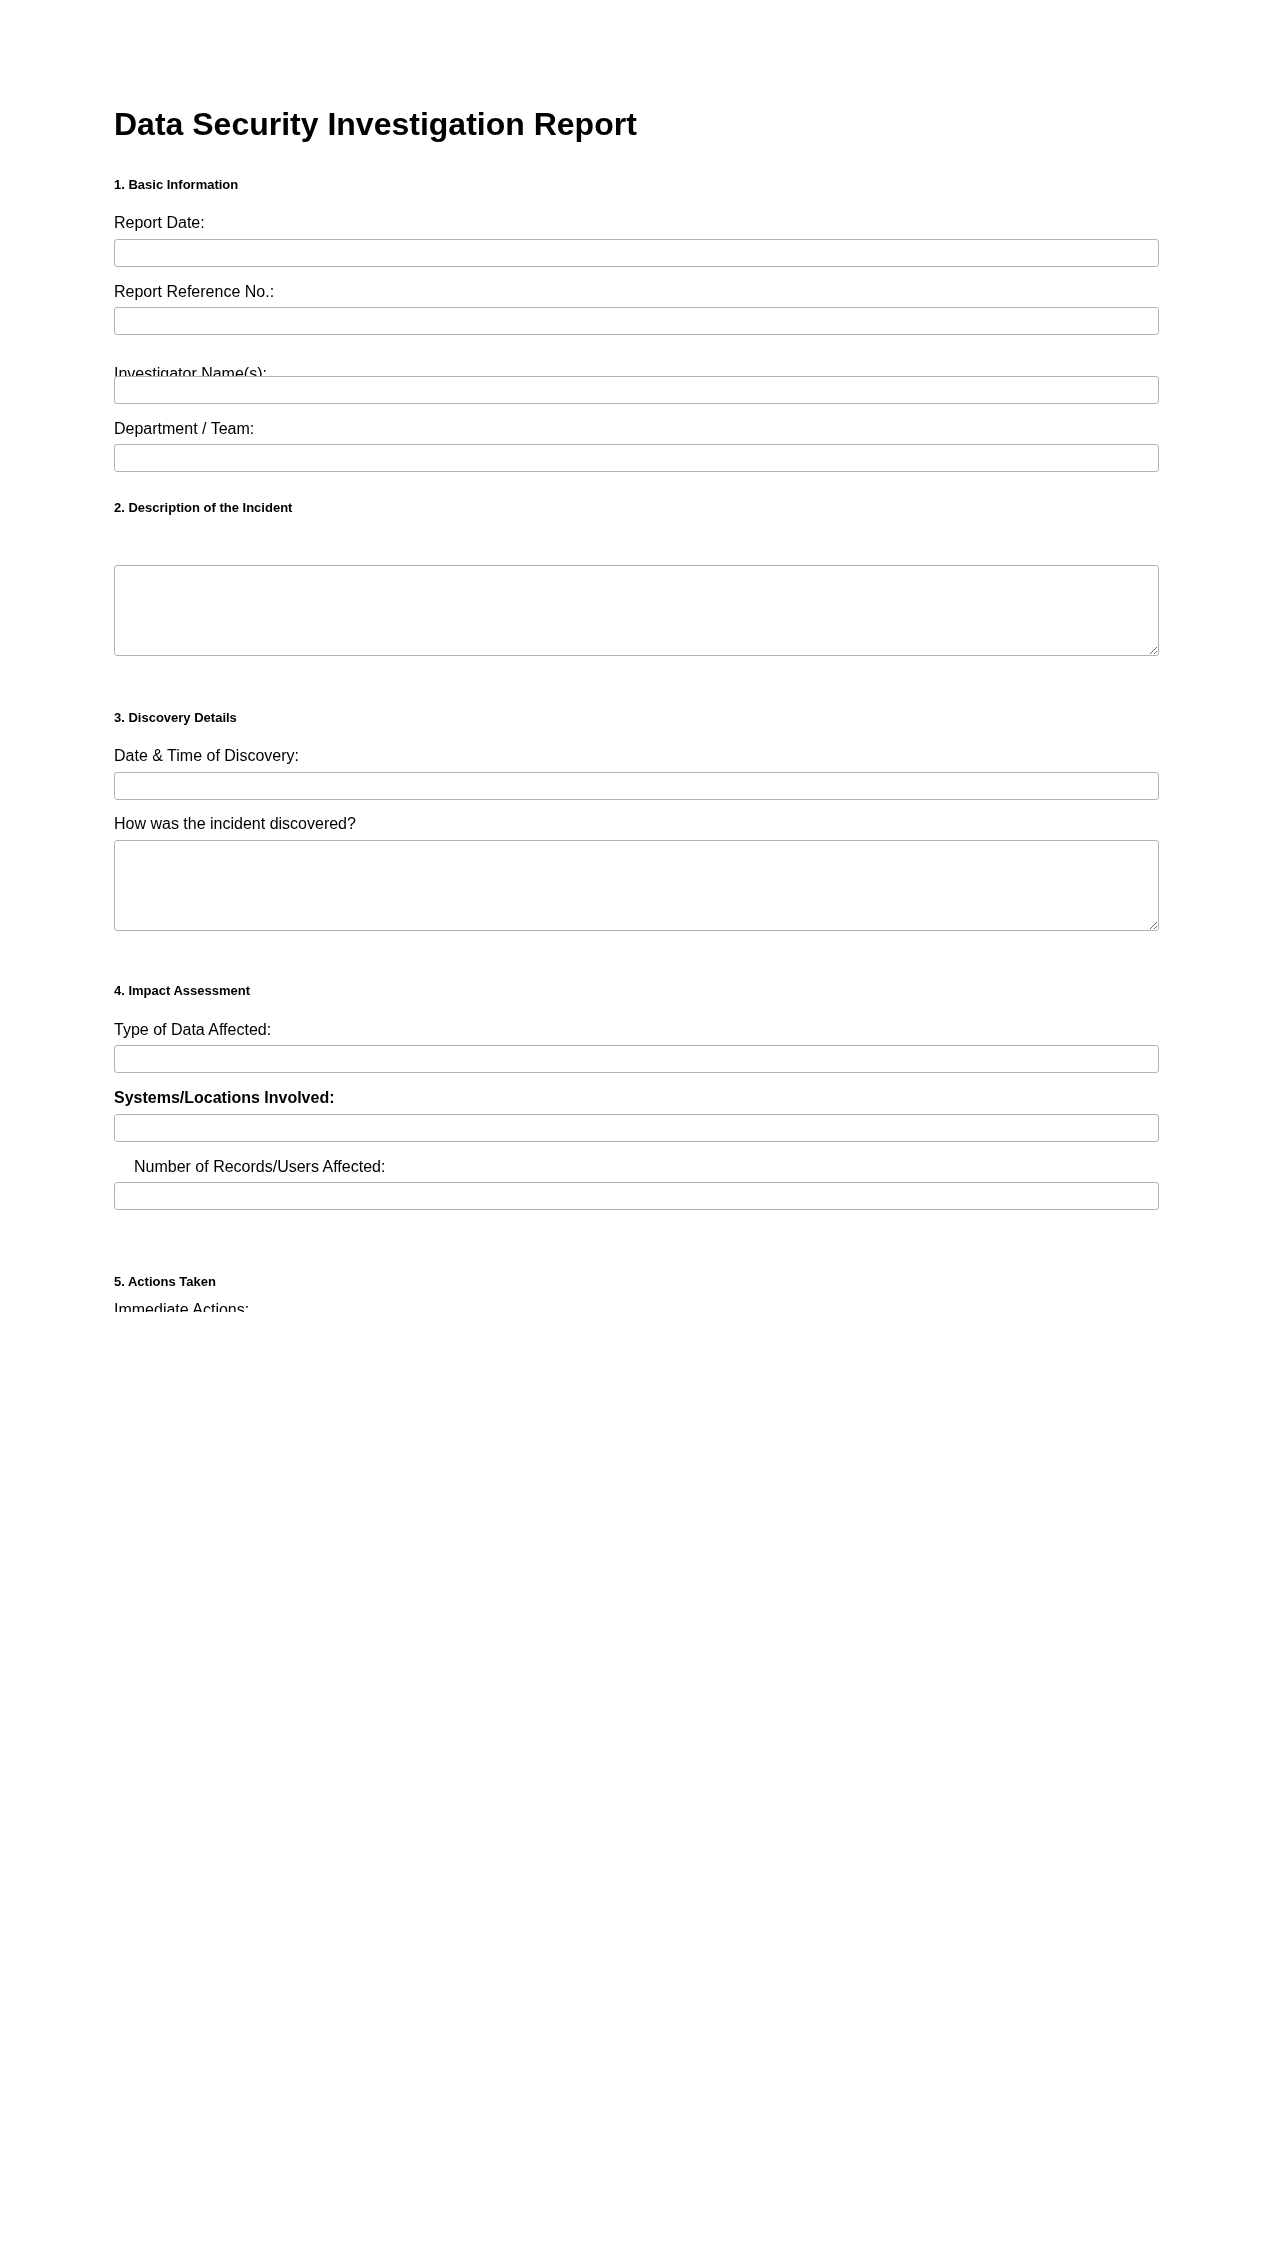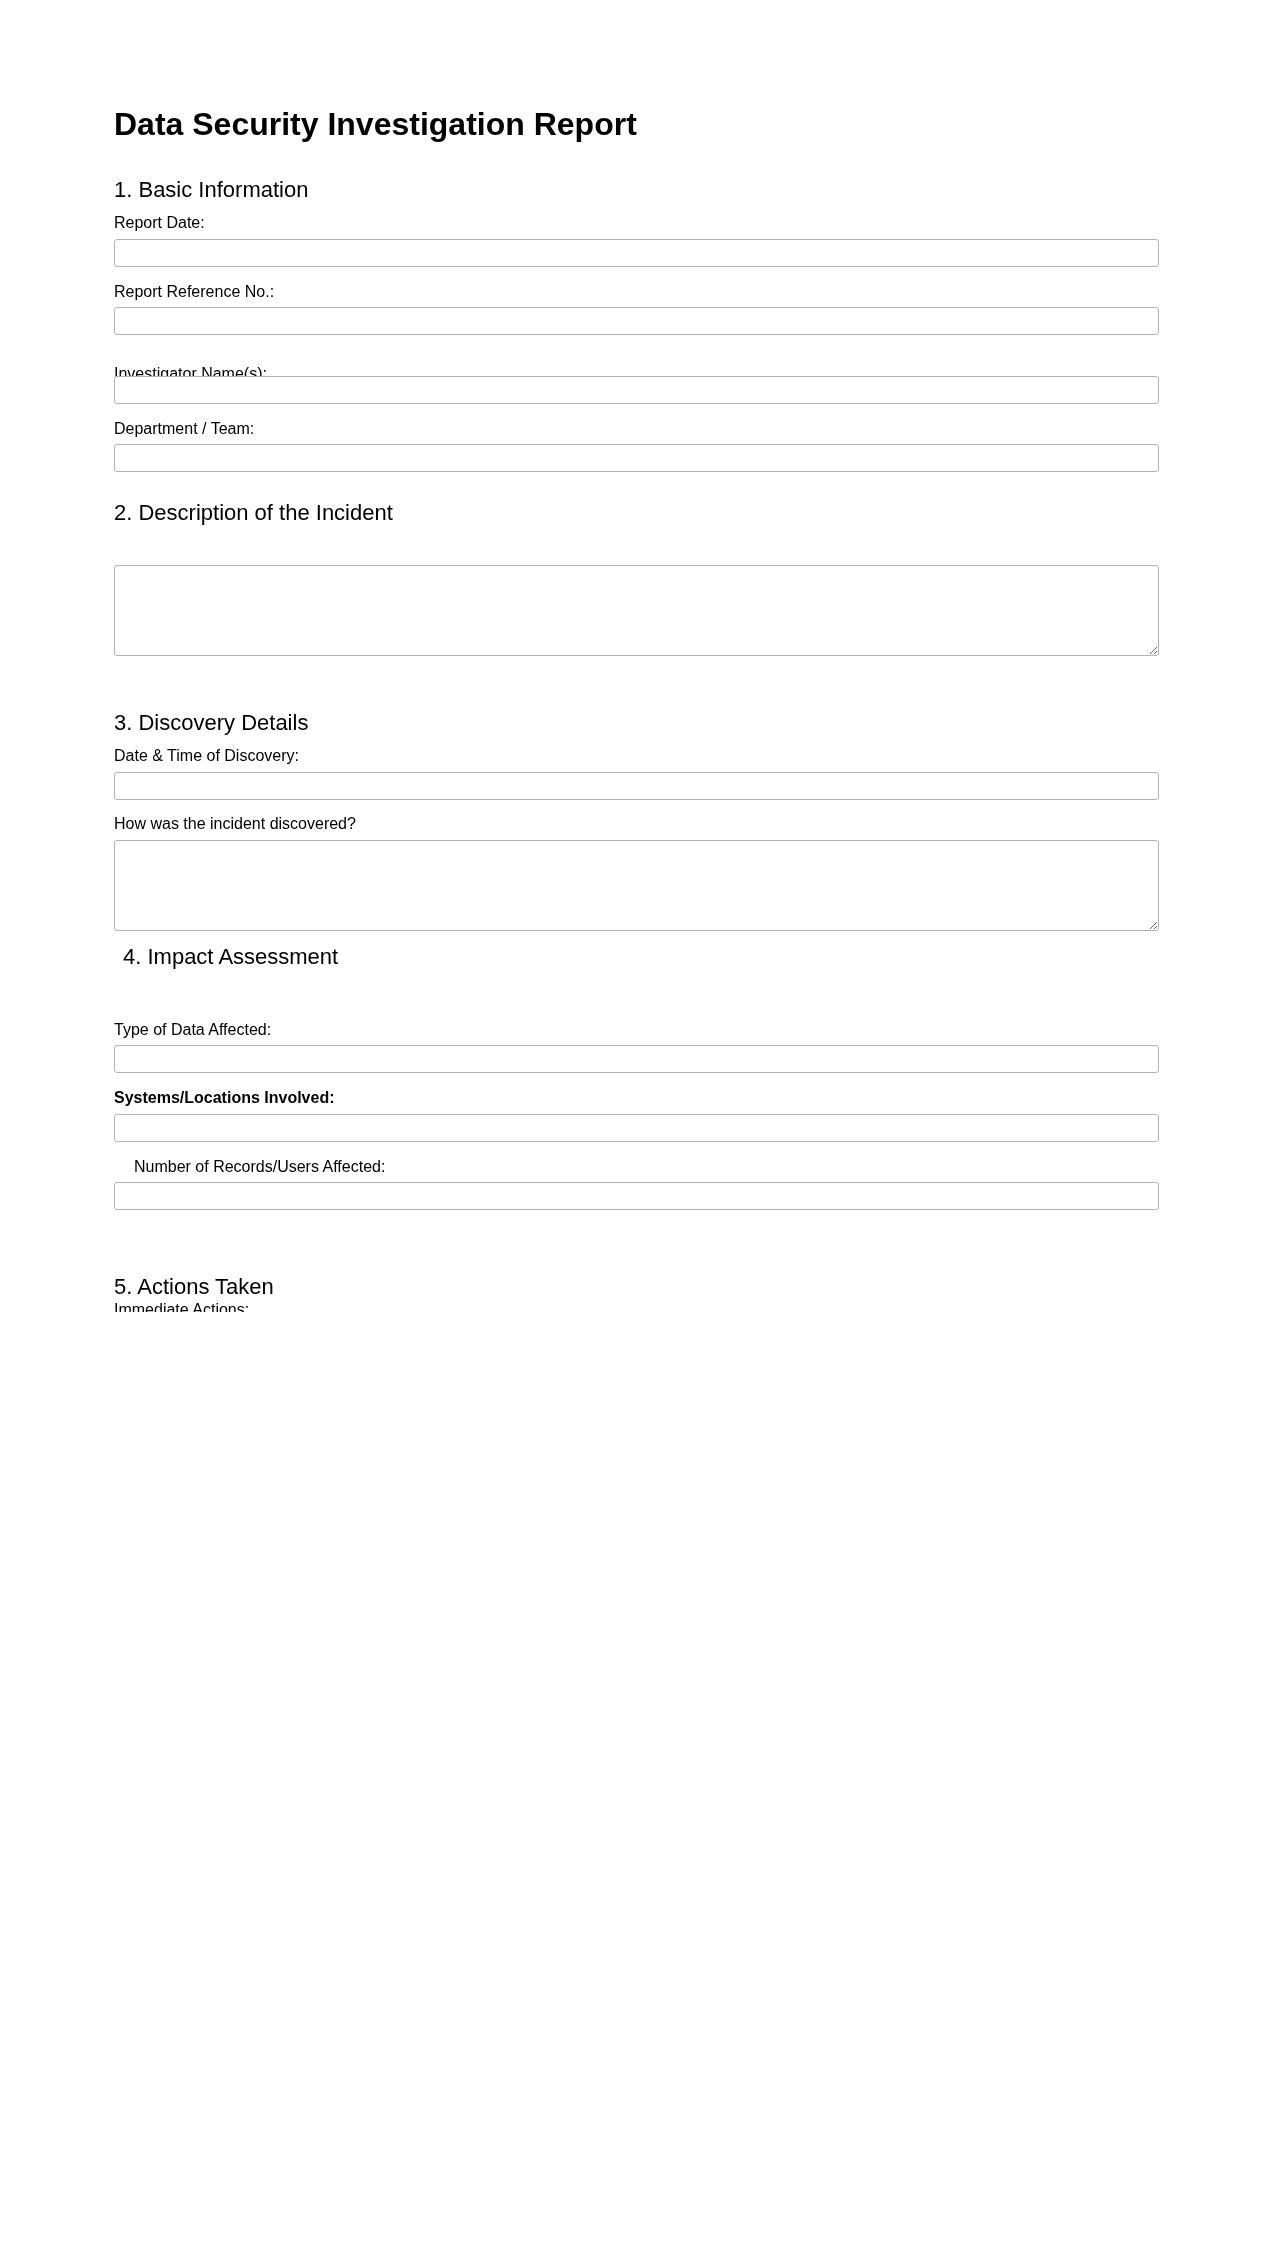--- a/index.html
+++ b/index.html
@@ -1,21 +1,21 @@
 <!DOCTYPE html>
 <html><head>
   <meta charset="utf-8">
   <style>
     html, body { margin: 0; padding: 0; background: #ffffff; }
     body { width: 1263px; height: 2247px; position: relative; overflow: hidden;
            font-family: "Liberation Sans", sans-serif; color: #000; }
     .clip { position: absolute; left: 0; top: 0; width: 1263px; height: 1312px; overflow: hidden; }
     .page { position: absolute; left: 114px; top: 0; width: 1045px; }
     h1 { position: absolute; left: 0; top: 106px; margin: 0; font-size: 32px; font-weight: bold; white-space: nowrap; }
-    h2 { position: absolute; left: 0; margin: 0; font-size: 22px; font-weight: normal; white-space: nowrap; }
+    h2 { position: absolute; left: 0; margin: 0; font-size: 13px; font-weight: bold; white-space: nowrap; }
     .label { position: absolute; left: 0; margin: 0; font-size: 16px; white-space: nowrap; text-align: center; }
     .input { position: absolute; left: 0; width: 1045px; height: 28px; box-sizing: border-box;
              border: 1px solid #b4b4b4; border-radius: 3px; background: #fff; padding: 0 6px;
              font-family: "Liberation Sans", sans-serif; font-size: 15px; }
     .textarea { position: absolute; left: 0; width: 1045px; height: 91px; box-sizing: border-box;
                 border: 1px solid #b4b4b4; border-radius: 3px; background: #fff; resize: vertical;
                 font-family: "Liberation Sans", sans-serif; font-size: 15px; padding: 4px 6px; }
   </style>
 </head>
 <body>
@@ -37,21 +37,21 @@
 
   <h2 style="top:500px;">2. Description of the Incident</h2>
   <textarea class="textarea" style="top: 565px;"></textarea>
 
   <h2 style="top:710px;">3. Discovery Details</h2>
   <div class="label" style="top:747px;">Date &amp; Time of Discovery:</div>
   <input class="input" style="top: 772px;" type="text" value="">
   <div class="label" style="top:815px;">How was the incident discovered?</div>
   <textarea class="textarea" style="top: 840px;"></textarea>
 
-  <h2 style="top:944px;margin-left:9px;">4. Impact Assessment</h2>
+  <h2 style="top:983px;">4. Impact Assessment</h2>
   <div class="label" style="top:1021px;">Type of Data Affected:</div>
   <input class="input" style="top: 1045px;" type="text" value="">
   <div class="label" style="top:1089px;font-weight:bold;">Systems/Locations Involved:</div>
   <input class="input" style="top: 1114px;" type="text" value="">
   <div class="label" style="top:1158px;margin-left:20px;">Number of Records/Users Affected:</div>
   <input class="input" style="top: 1182px;" type="text" value="">
 
   <h2 style="top:1226px;margin-top:48px;">5. Actions Taken</h2>
   <div class="label" style="top:1301px;">Immediate Actions:</div>
 

